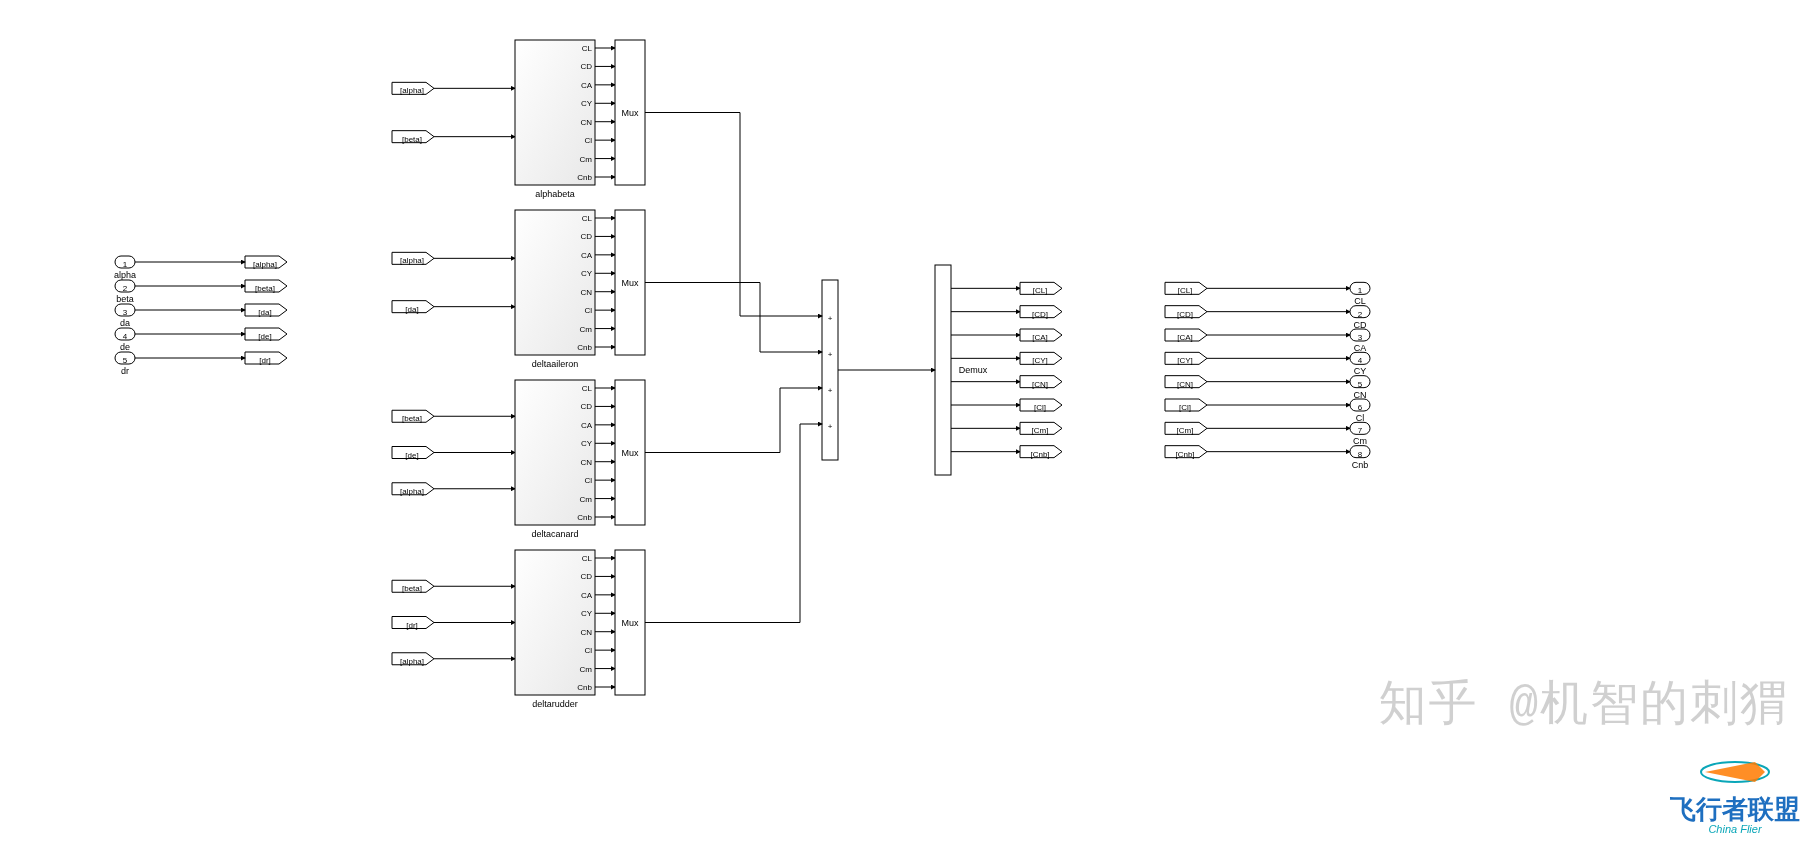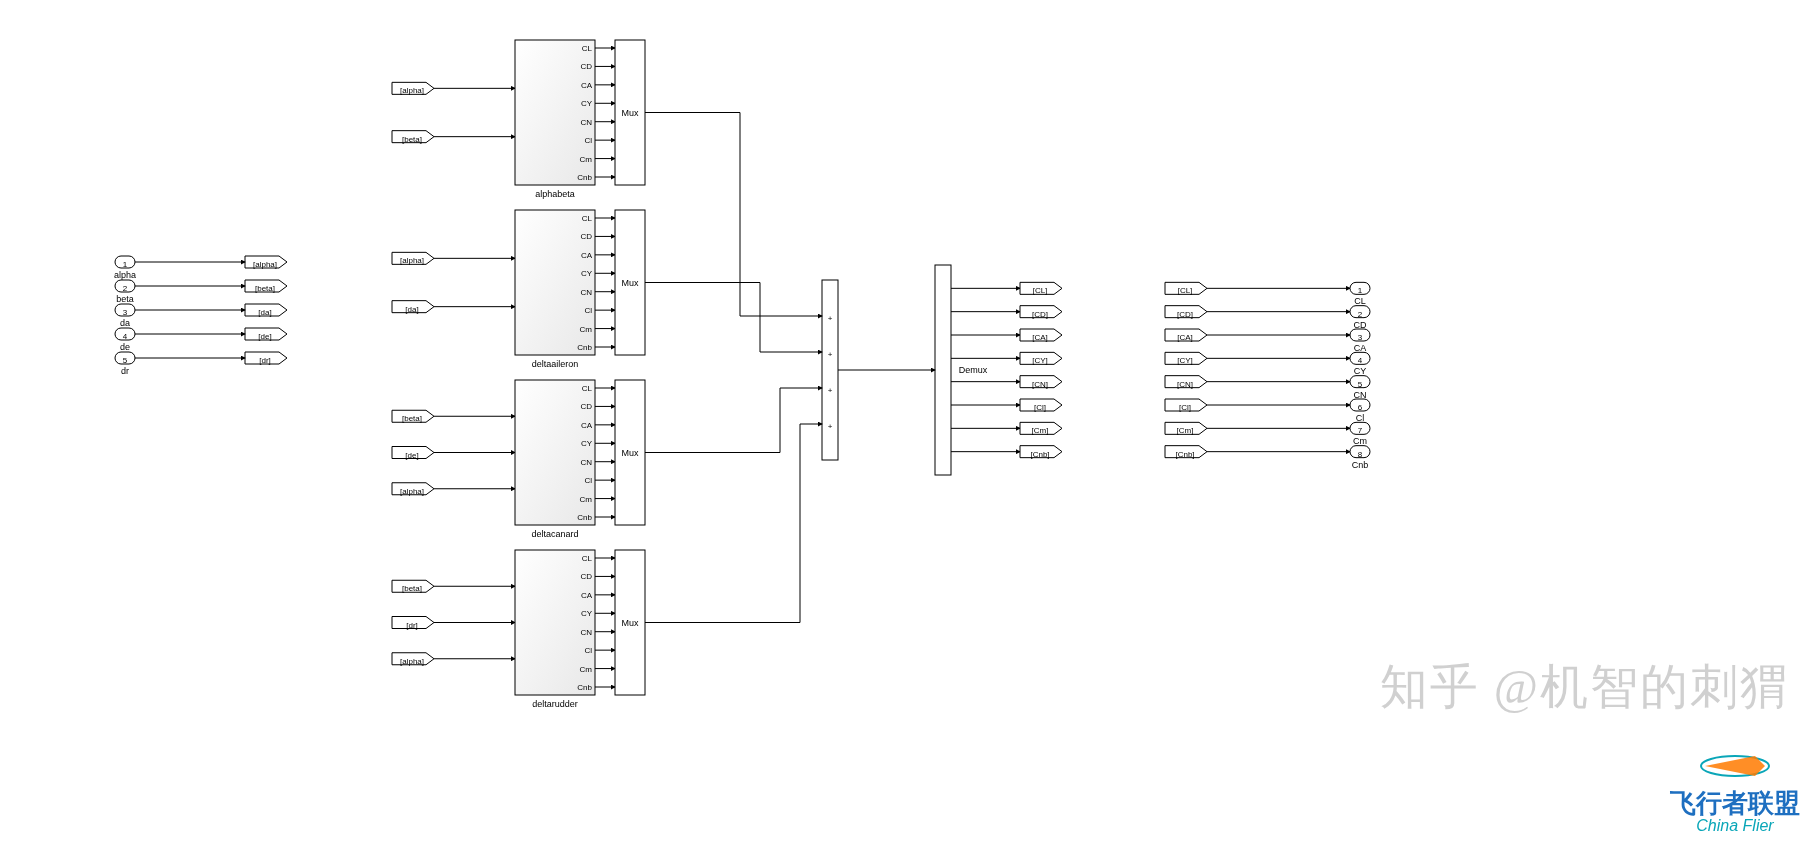--- a/index.html
+++ b/index.html
@@ -50,43 +50,43 @@
     stroke-width: 1;
   }
   .subsys-grad {
     fill: url(#subsysGrad);
     stroke: #000;
     stroke-width: 1;
   }
   .watermark {
     position: absolute;
     right: 30px;
-    bottom: 136px;
+    bottom: 120px;
     font-size: 48px;
     color: rgba(120,120,120,0.35);
-    font-family: Liberation Serif, serif;
+    font-family: Liberation Mono, monospace;
     letter-spacing: 2px;
     pointer-events: none;
     white-space: nowrap;
   }
   .logo-area {
     position: absolute;
     right: 20px;
     bottom: 20px;
     text-align: center;
     pointer-events: none;
   }
   .logo-cn {
     font-size: 26px;
     color: #1e6fc0;
     font-weight: bold;
     font-family: "Microsoft YaHei", sans-serif;
   }
   .logo-en {
-    font-size: 16px;
+    font-size: 11px;
     color: #0aa6b8;
     font-style: italic;
     font-family: Arial, sans-serif;
     margin-top: -4px;
   }
 </style>
 </head>
 <body>
 
 <svg id="canvas" width="1820" height="855" viewBox="0 0 1820 855">

